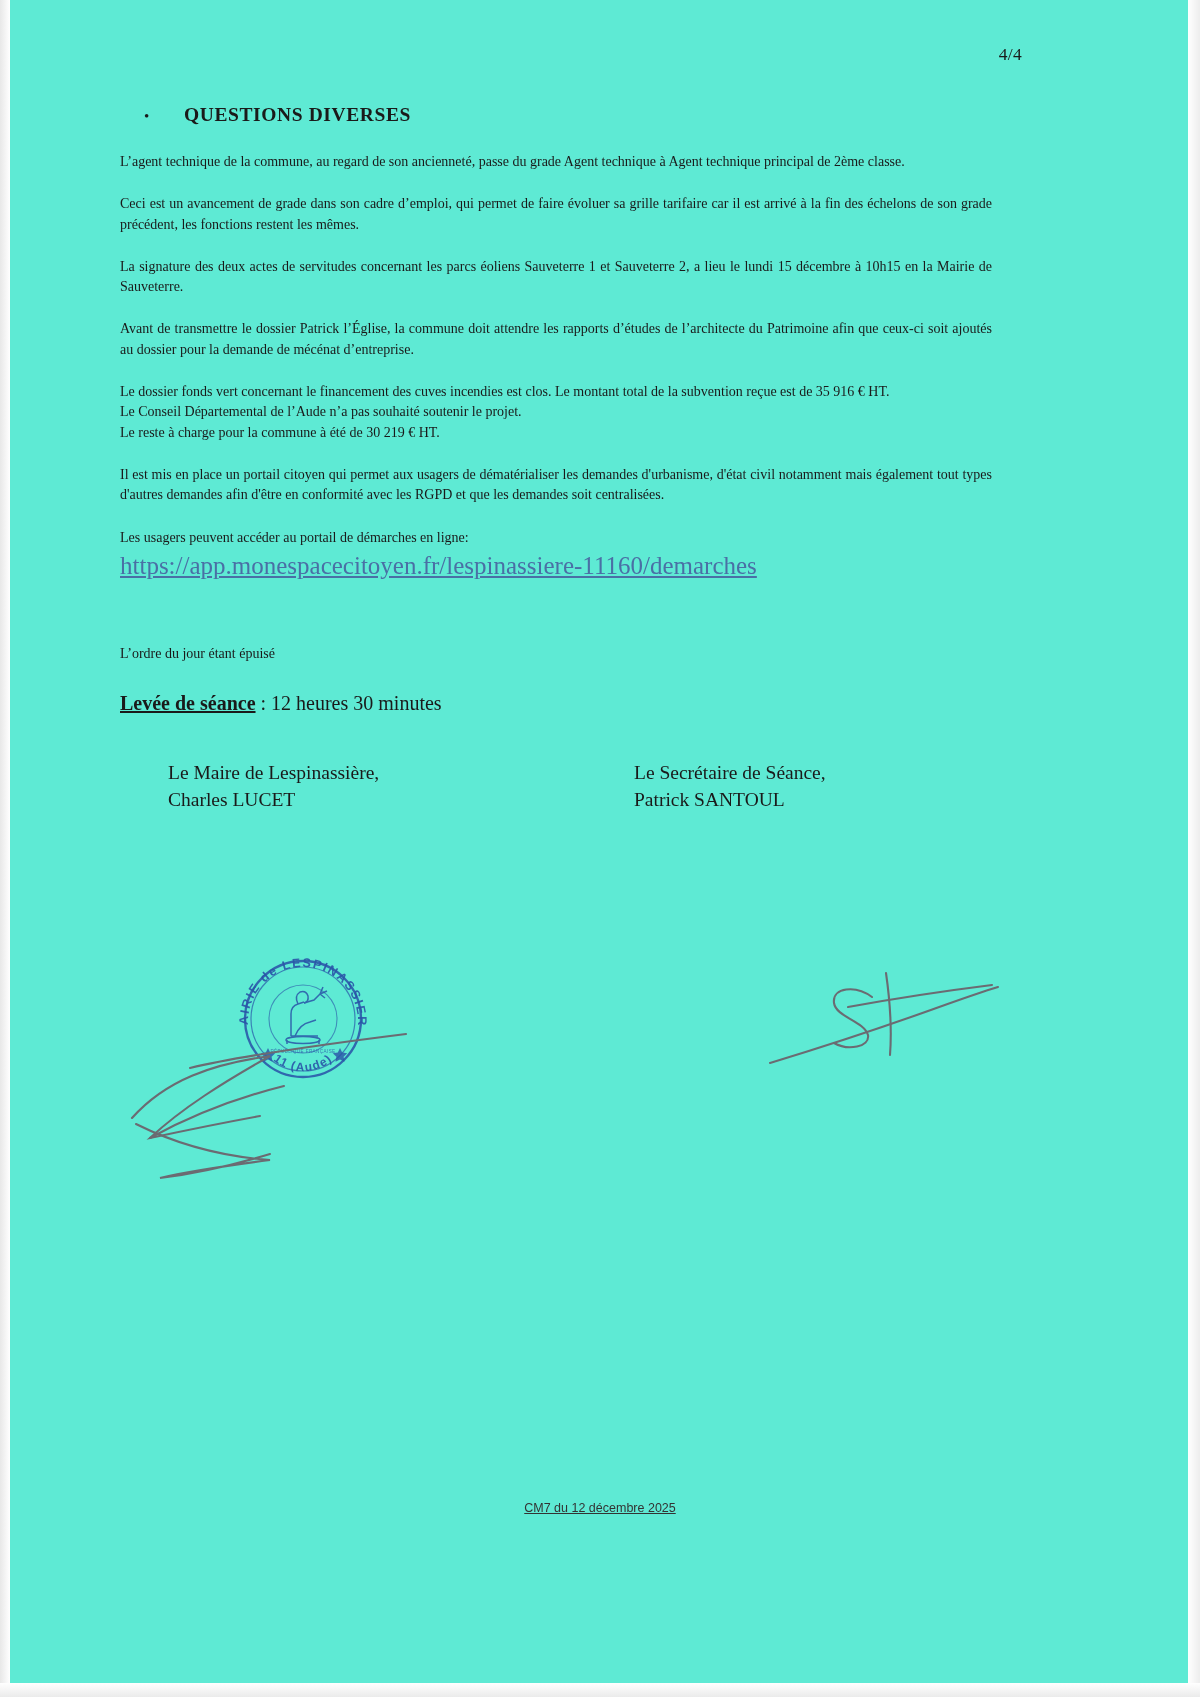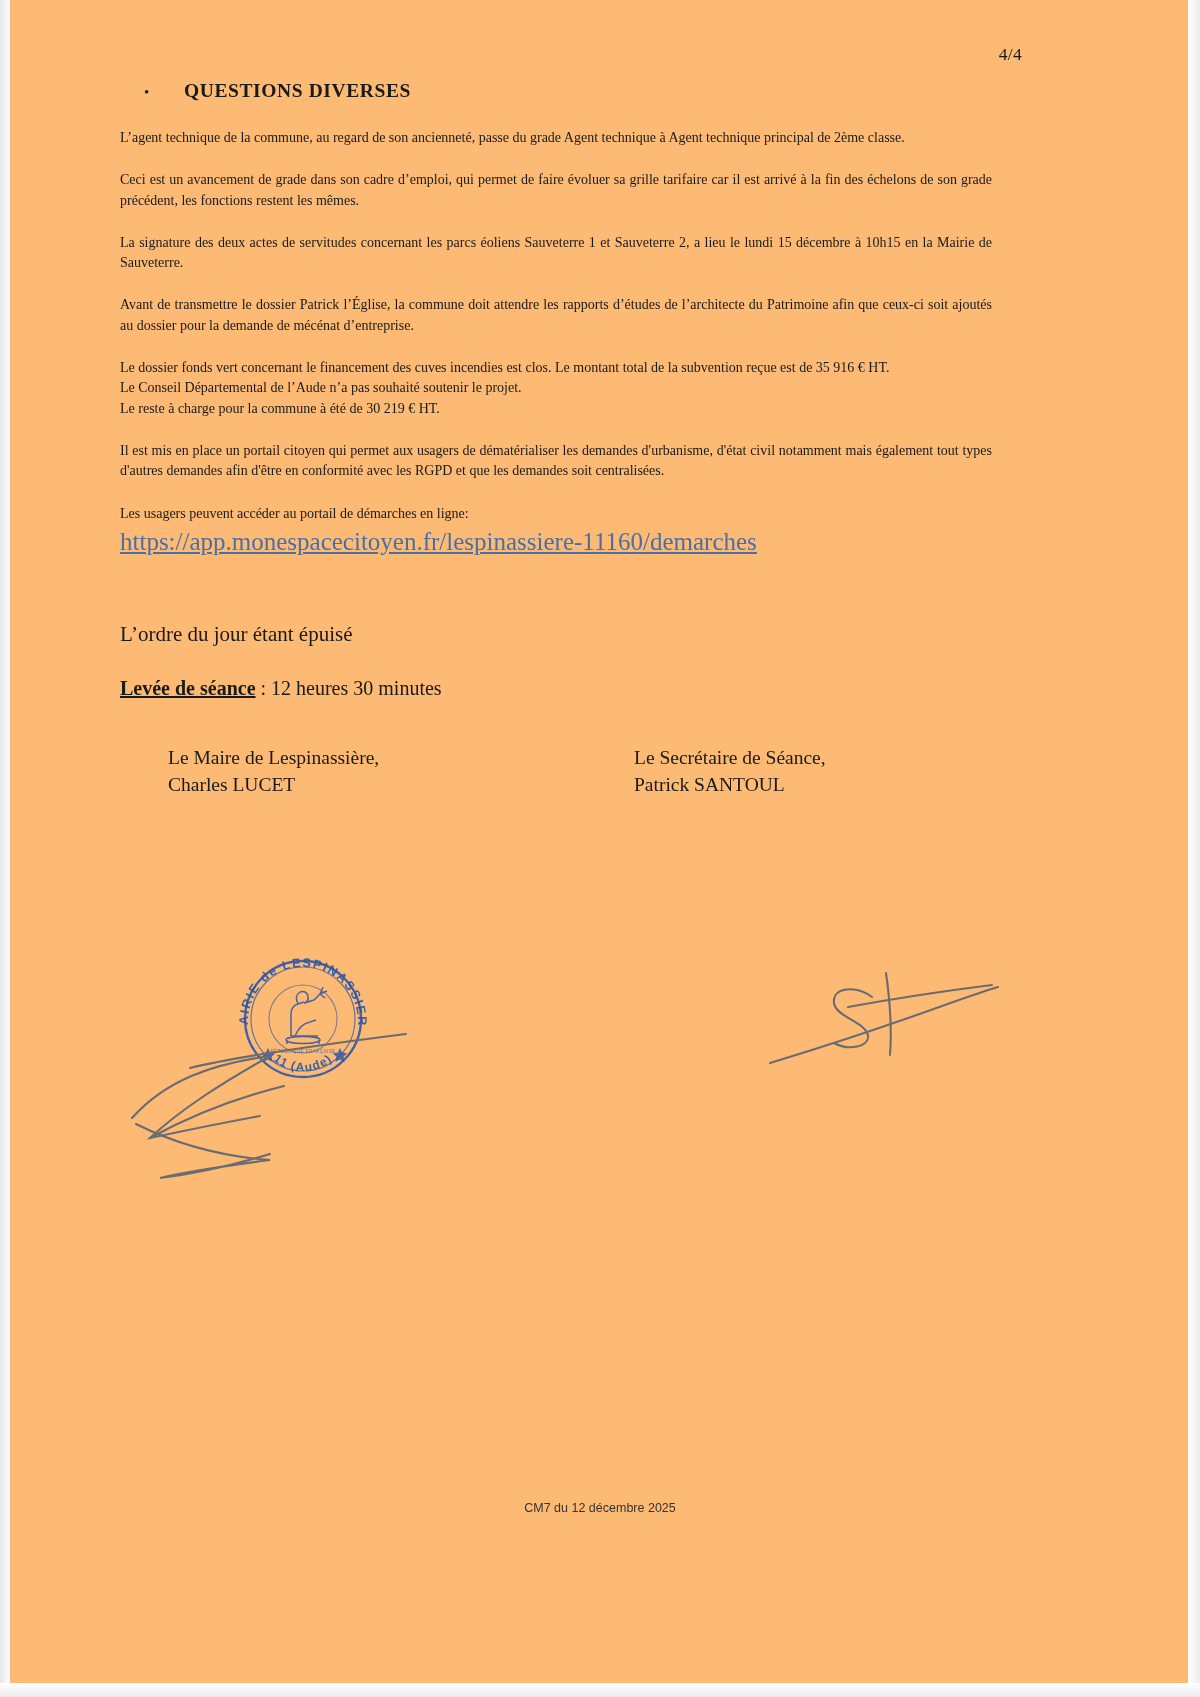--- a/index.html
+++ b/index.html
@@ -11,21 +11,21 @@
     width: 1200px;
     height: 1697px;
     font-family: "Liberation Serif", serif;
     color: #1a1a1a;
     position: relative;
     overflow: hidden;
   }
   .page {
     position: absolute;
     inset: 0;
-    background: #fdba74;
+    background: #5eead4;
   }
   
   .scan-edge-left {
     position: absolute;
     left: 0; top: 0; bottom: 0; width: 10px;
     background: linear-gradient(to right, #e8e8e8, #ffffff);
   }
   .scan-edge-right {
     position: absolute;
     right: 0; top: 0; bottom: 0; width: 12px;
@@ -62,20 +62,21 @@
     font-size: 15px;
     line-height: 1;
     padding-left: 24px;
     box-sizing: border-box;
   }
   .heading-title {
     font-weight: bold;
     font-size: 19.5px;
     letter-spacing: 0.6px;
     padding-left: 34px;
+    margin-top: 24px;
   }
 
   p.body {
     margin: 0 0 22px 0;
     font-size: 14px;
     line-height: 1.45;
     text-align: justify;
     text-justify: inter-word;
   }
   p.body.tight {
@@ -88,21 +89,21 @@
   .link {
     color: #4a6fa5;
     font-size: 25px;
     line-height: 1.45;
     word-break: break-all;
   }
 
   .spacer-lg { height: 62px; }
 
   .closing {
-    font-size: 21px;
+    font-size: 14px;
     margin-bottom: 30px;
   }
 
   .adjourn {
     font-size: 20px;
     margin-bottom: 44px;
   }
   .adjourn b {
     font-weight: bold;
     text-decoration: underline;
@@ -150,20 +151,21 @@
 
   .footer {
     position: absolute;
     left: 0;
     right: 0;
     bottom: 182px;
     text-align: center;
     font-family: "Liberation Sans", sans-serif;
     font-size: 12.5px;
     color: #333;
+    text-decoration: underline;
   }
 </style>
 </head>
 <body>
 
 <div class="page">
 
   <div class="scan-edge-left"></div>
   <div class="scan-edge-right"></div>
   <div class="scan-edge-bottom"></div>

